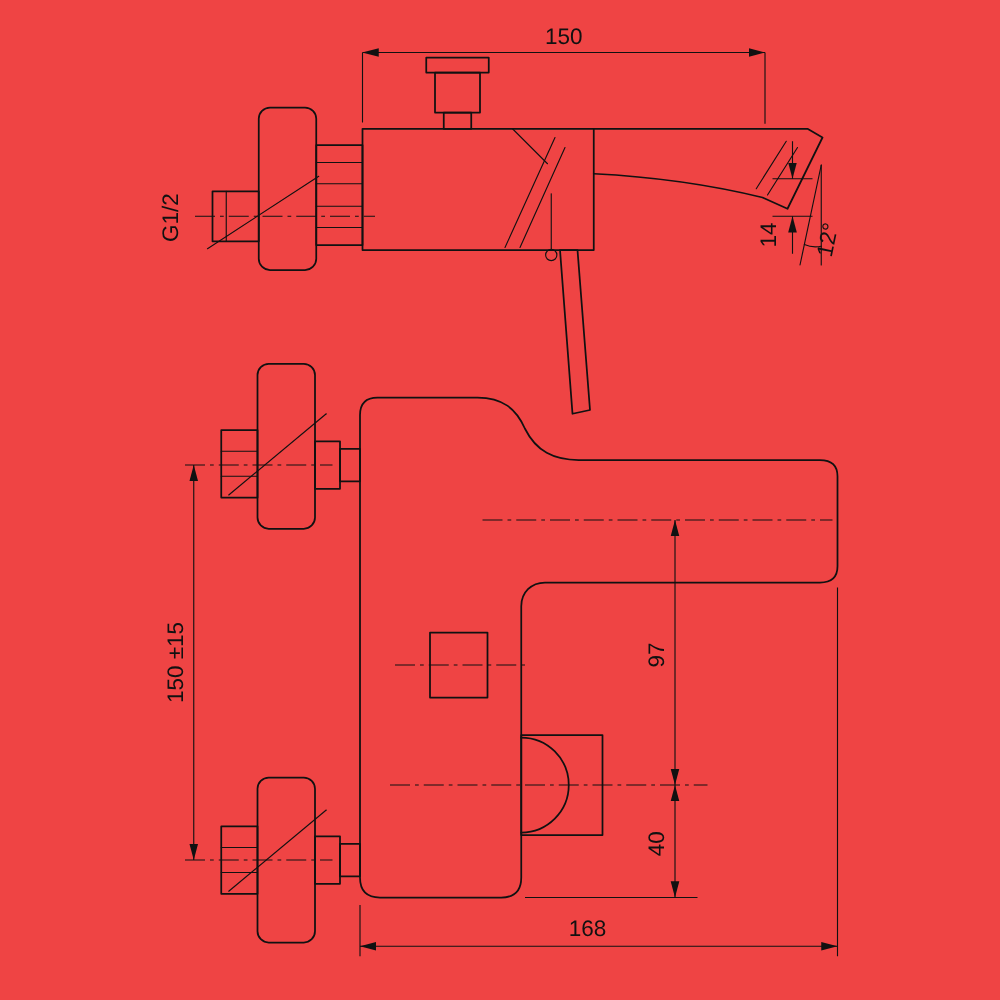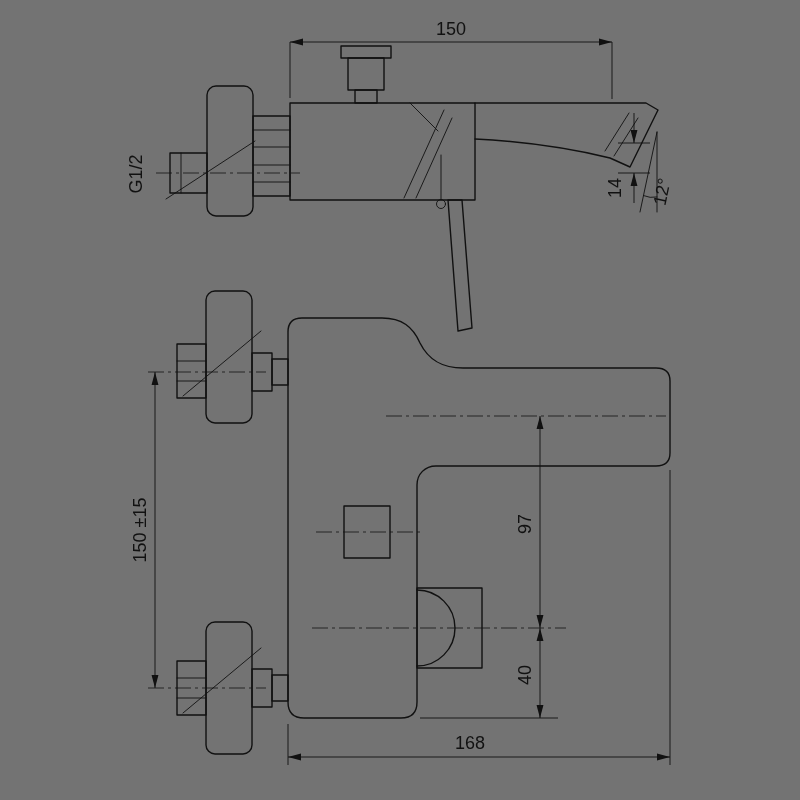--- a/index.html
+++ b/index.html
@@ -7,21 +7,21 @@
     padding: 0;
     background: #ffffff;
     width: 800px;
     height: 800px;
     font-family: "Liberation Sans", sans-serif;
   }
   #drawing-wrap {
     position: relative;
     width: 800px;
     height: 800px;
-    background: #737373;
+    background: #ef4444;
   }
   svg { display: block; }
   svg text {
     font-family: "Liberation Sans", sans-serif;
     font-size: 18px;
     fill: #111111;
   }
   
   .ol { fill: none; stroke: #111111; stroke-width: 1.4; stroke-linejoin: round; stroke-linecap: round; }
   

